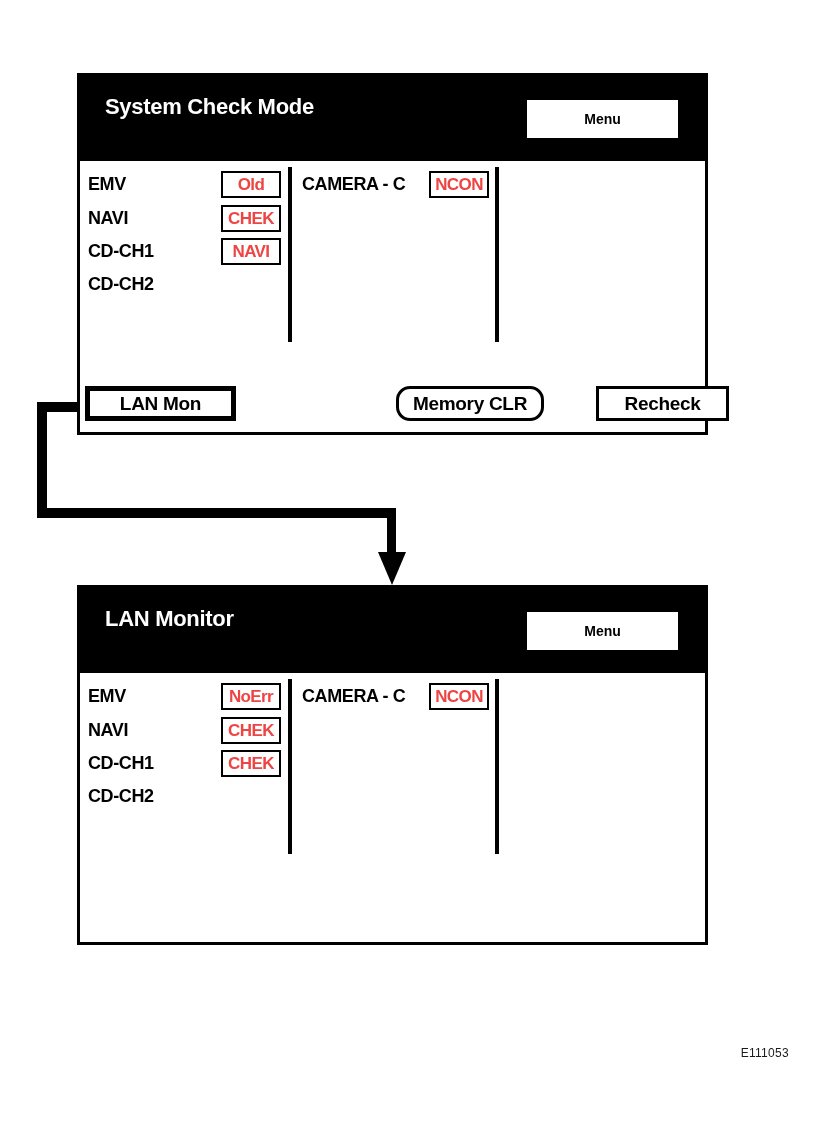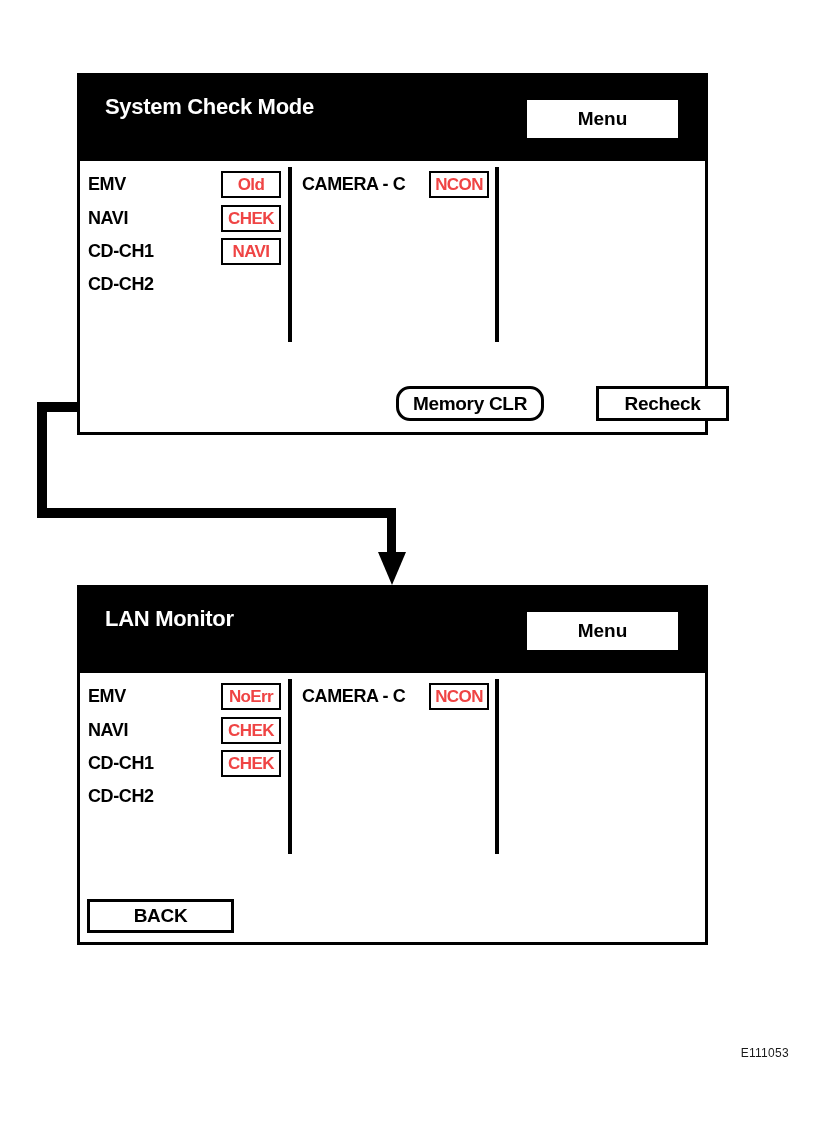--- a/index.html
+++ b/index.html
@@ -24,21 +24,21 @@
     width: 631px; height: 88px; background: #000; padding-left: 32px;
   }
   .hdr .screen-title {
     position: absolute; left: 28px; top: 21px;
     color: #fff; font-weight: bold; font-size: 22px; letter-spacing: -0.3px;
     white-space: nowrap;
   }
   .menu-btn {
     position: absolute; left: 450px; top: 27px;
     width: 151px; height: 38px; background: #fff; color: #000;
-    font-weight: bold; font-size: 19px; text-align: center; line-height: 38px;
+    font-weight: bold; font-size: 14px; text-align: center; line-height: 38px;
     cursor: pointer;
   }
 
   
   .lbl {
     position: absolute; left: 8px; color: #000;
     font-weight: bold; font-size: 18px; line-height: 27px;
     letter-spacing: -0.4px; white-space: nowrap;
   }
   .r0 { top: 95px; } .r1 { top: 129px; } .r2 { top: 162px; } .r3 { top: 195px; }
@@ -116,20 +116,21 @@
     <div class="status-box r1">CHEK</div>
     <div class="status-box r2">NAVI</div>
 
     <div class="vdiv vdiv1"></div>
 
     <span class="lbl r0 col2-lbl">CAMERA - C</span>
     <div class="status-box r0 col2-status">NCON</div>
 
     <div class="vdiv vdiv2"></div>
 
+    <div class="soft-btn btn-lan-mon selected">LAN Mon</div>
     <div class="soft-btn btn-mem-clr">Memory CLR</div>
     <div class="soft-btn btn-recheck">Recheck</div>
   </section>
 
   <section class="panel bottom-panel">
     <header class="hdr">
       <span class="screen-title">LAN Monitor</span>
       <div class="menu-btn">Menu</div>
     </header>
 
@@ -142,17 +143,16 @@
     <div class="status-box r1">CHEK</div>
     <div class="status-box r2">CHEK</div>
 
     <div class="vdiv vdiv1"></div>
 
     <span class="lbl r0 col2-lbl">CAMERA - C</span>
     <div class="status-box r0 col2-status">NCON</div>
 
     <div class="vdiv vdiv2"></div>
 
-    <div class="soft-btn btn-back">BACK</div>
   </section>
 
   <span class="figure-label">E111053</span>
 </div>
 
 </body></html>

